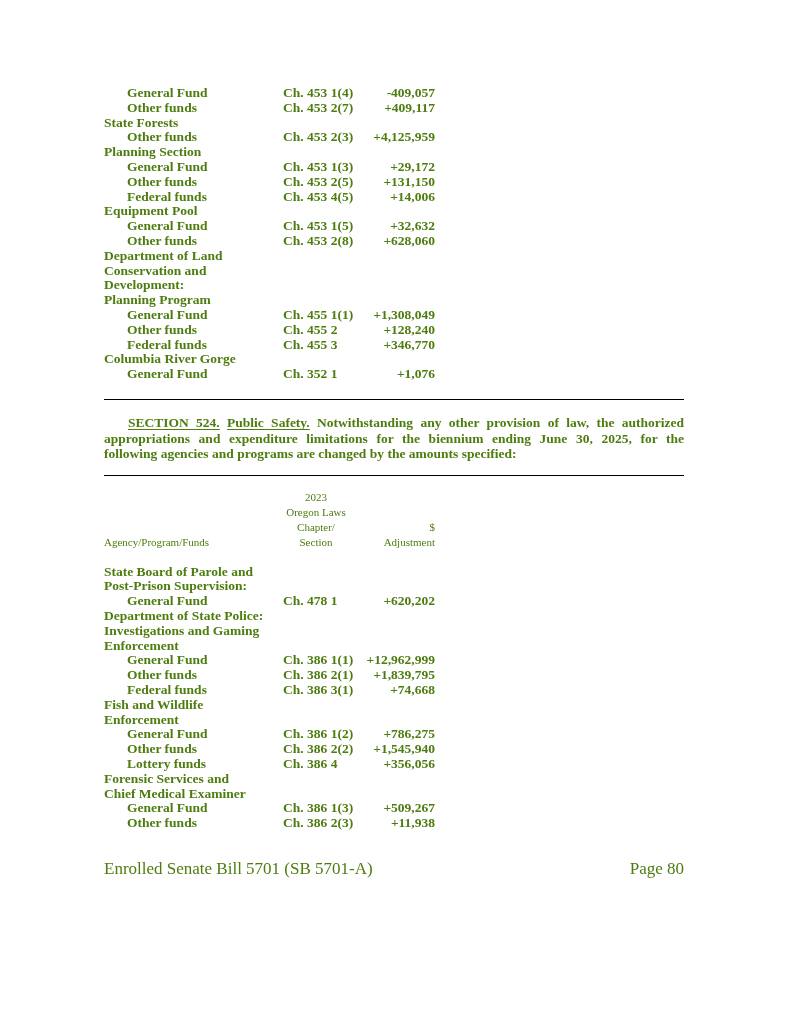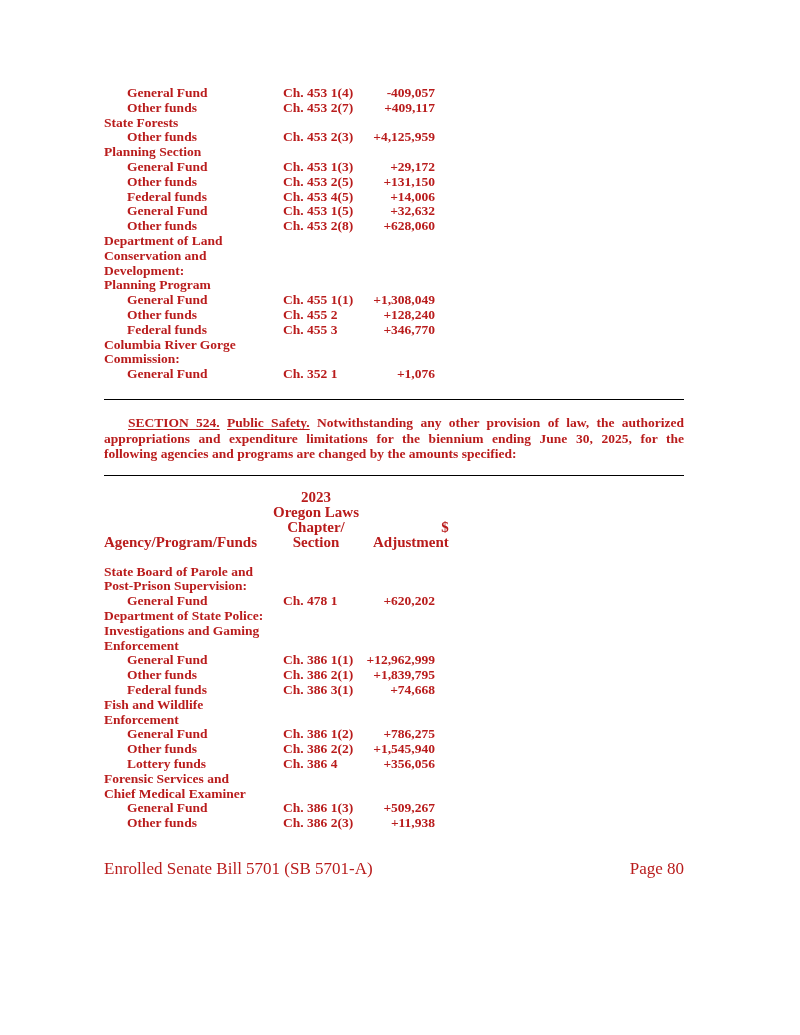--- a/index.html
+++ b/index.html
@@ -2,21 +2,21 @@
 <html><head>
 <meta charset="utf-8">
 <title>Enrolled Senate Bill 5701</title>
 <style>
   html,body{margin:0;padding:0;background:#fff;}
   .page{
     position:relative;
     width:792px;height:1035px;
     background:#ffffff;
     font-family:"Liberation Serif", serif;
-    color:#b91c1c;
+    color:#4d7c0f;
     overflow:hidden;
   }
   .content{
     position:absolute;
     left:104px;top:0;
     width:580px;
     padding-top:86px;
   }
   
   .trows{width:331px;}
@@ -47,22 +47,22 @@
   .pline{text-align:justify;text-align-last:justify;}
   .pline.last{text-align:center;text-align-last:left;}
   .pline.first{text-indent:24px;}
   .u{text-decoration:underline;text-underline-offset:2px;}
   
   .thead{
     margin-top:14px;
     width:331px;
     display:grid;
     grid-template-columns:155px 114px 1fr;
-    font-size:15px;
-    font-weight:bold;
+    font-size:11px;
+    font-weight:normal;
     line-height:14.8px;
   }
   .thead .hc{text-align:center;white-space:nowrap;}
   .thead .hr{text-align:right;white-space:nowrap;}
   .thead .hl{text-align:left;white-space:nowrap;}
   .t2{margin-top:15px;}
   
   .footer{
     margin-top:30px;
     width:580px;
@@ -114,20 +114,25 @@
         <div class="trow ind">
           <span class="c-label">Other funds</span>
           <span class="c-ref">Ch. 453 2(5)</span>
           <span class="c-amount">+131,150</span>
         </div>
         <div class="trow ind">
           <span class="c-label">Federal funds</span>
           <span class="c-ref">Ch. 453 4(5)</span>
           <span class="c-amount">+14,006</span>
         </div>
+        <div class="trow">
+          <span class="c-label">Equipment Pool</span>
+          <span class="c-ref"></span>
+          <span class="c-amount"></span>
+        </div>
         <div class="trow ind">
           <span class="c-label">General Fund</span>
           <span class="c-ref">Ch. 453 1(5)</span>
           <span class="c-amount">+32,632</span>
         </div>
         <div class="trow ind">
           <span class="c-label">Other funds</span>
           <span class="c-ref">Ch. 453 2(8)</span>
           <span class="c-amount">+628,060</span>
         </div>
@@ -161,25 +166,20 @@
           <span class="c-ref">Ch. 455 2</span>
           <span class="c-amount">+128,240</span>
         </div>
         <div class="trow ind">
           <span class="c-label">Federal funds</span>
           <span class="c-ref">Ch. 455 3</span>
           <span class="c-amount">+346,770</span>
         </div>
         <div class="trow">
           <span class="c-label">Columbia River Gorge</span>
-          <span class="c-ref"></span>
-          <span class="c-amount"></span>
-        </div>
-        <div class="trow">
-          <span class="c-label">Commission:</span>
           <span class="c-ref"></span>
           <span class="c-amount"></span>
         </div>
         <div class="trow ind">
           <span class="c-label">General Fund</span>
           <span class="c-ref">Ch. 352 1</span>
           <span class="c-amount">+1,076</span>
         </div>
       </div>
 

